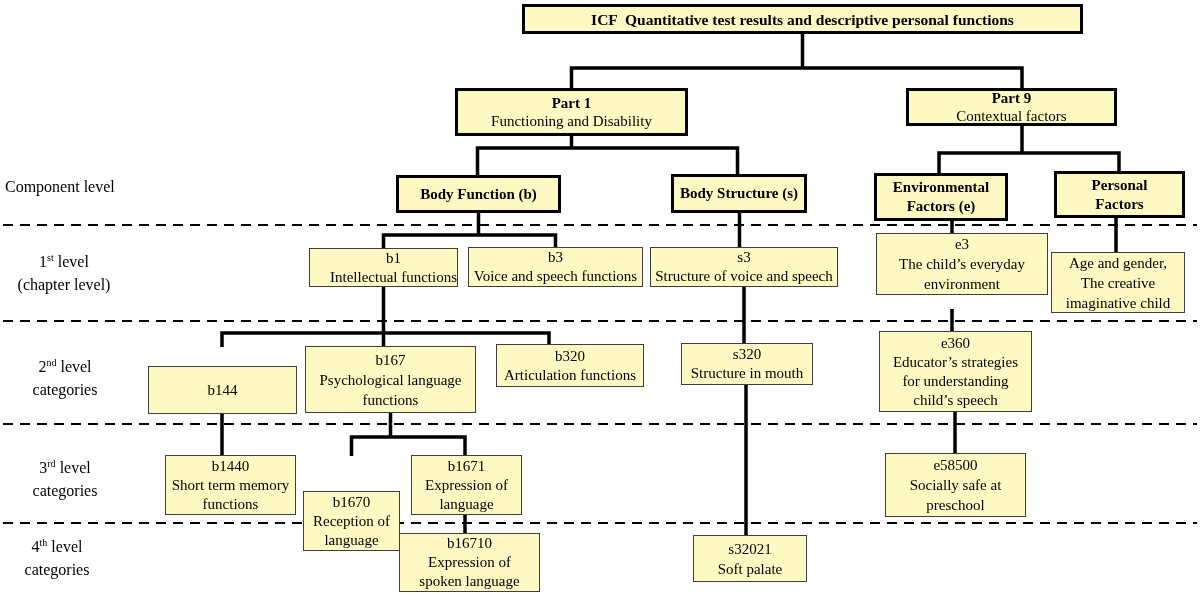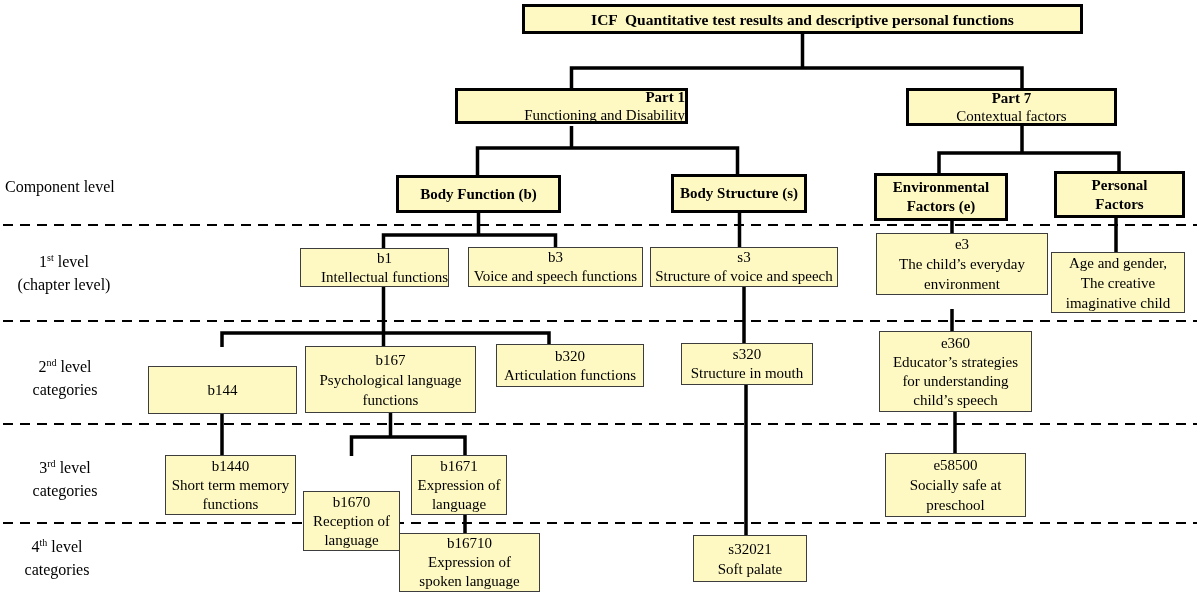--- a/index.html
+++ b/index.html
@@ -20,39 +20,39 @@
   .b{font-weight:bold;}
   .lh20 .line{line-height:20px;}
   .lh18 .line{line-height:18px;}
   .rowlabel{
     position:absolute;font-size:16px;text-align:center;
   }
   .rowlabel .line{line-height:23px;}
   sup{font-size:10px;vertical-align:super;line-height:0;}
   
   #bx-root{left:522px;top:4px;width:561px;height:30px;font-size:15.5px;}
-  #bx-part1{left:455px;top:88px;width:233px;height:36px;text-align:right;}
+  #bx-part1{left:455px;top:88px;width:233px;height:48px;}
   #bx-part2{left:906px;top:88px;width:211px;height:38px;}
   #bx-bodyfunc{left:396px;top:175px;width:165px;height:38px;}
   #bx-bodystruct{left:671px;top:174px;width:136px;height:39px;}
   #bx-envfact{left:874px;top:173px;width:134px;height:48px;}
   #bx-personal{left:1054px;top:171px;width:131px;height:47px;}
-  #bx-b1{left:300px;top:248px;width:149px;height:39px;padding-left:20px;}
+  #bx-b1{left:309px;top:248px;width:149px;height:39px;padding-left:20px;}
   #bx-b3{left:468px;top:247px;width:175px;height:40px;}
   #bx-s3{left:650px;top:247px;width:188px;height:40px;}
   #bx-e3{left:876px;top:233px;width:172px;height:62px;}
   #bx-agegender{left:1051px;top:252px;width:134px;height:61px;}
   #bx-b144{left:148px;top:346px;width:149px;height:48px;margin-top:20px;}
   #bx-b167{left:305px;top:346px;width:171px;height:67px;}
   #bx-b320{left:496px;top:344px;width:148px;height:43px;}
   #bx-s320{left:681px;top:343px;width:132px;height:42px;}
   #bx-e360{left:879px;top:331px;width:153px;height:81px;}
   #bx-b1440{left:165px;top:455px;width:131px;height:60px;}
   #bx-b1670{left:303px;top:455px;width:97px;height:60px;margin-top:36px;}
-  #bx-b1671{left:411px;top:455px;width:96px;height:60px;}
+  #bx-b1671{left:411px;top:455px;width:111px;height:60px;}
   #bx-e58500{left:885px;top:453px;width:141px;height:64px;}
   #bx-b16710{left:399px;top:533px;width:141px;height:59px;}
   #bx-s32021{left:693px;top:535px;width:114px;height:47px;}
   
   #rl-component{left:5px;top:175px;width:170px;text-align:left;}
   #rl-1{left:2px;top:250px;width:124px;}
   #rl-2{left:8px;top:355px;width:114px;}
   #rl-3{left:8px;top:456px;width:114px;}
   #rl-4{left:0px;top:535px;width:114px;}
 </style>
@@ -99,21 +99,21 @@
   </div>
 
   <div class="box thick" id="bx-root">
     <div class="line b">ICF  Quantitative test results and descriptive personal functions</div>
   </div>
   <div class="box thick lh18" id="bx-part1">
     <div class="line b">Part 1</div>
     <div class="line">Functioning and Disability</div>
   </div>
   <div class="box thick lh18" id="bx-part2">
-    <div class="line b">Part 7</div>
+    <div class="line b">Part 9</div>
     <div class="line">Contextual factors</div>
   </div>
 
   <div class="box thick" id="bx-bodyfunc">
     <div class="line b">Body Function (b)</div>
   </div>
   <div class="box thick" id="bx-bodystruct">
     <div class="line b">Body Structure (s)</div>
   </div>
   <div class="box thick" id="bx-personal">

